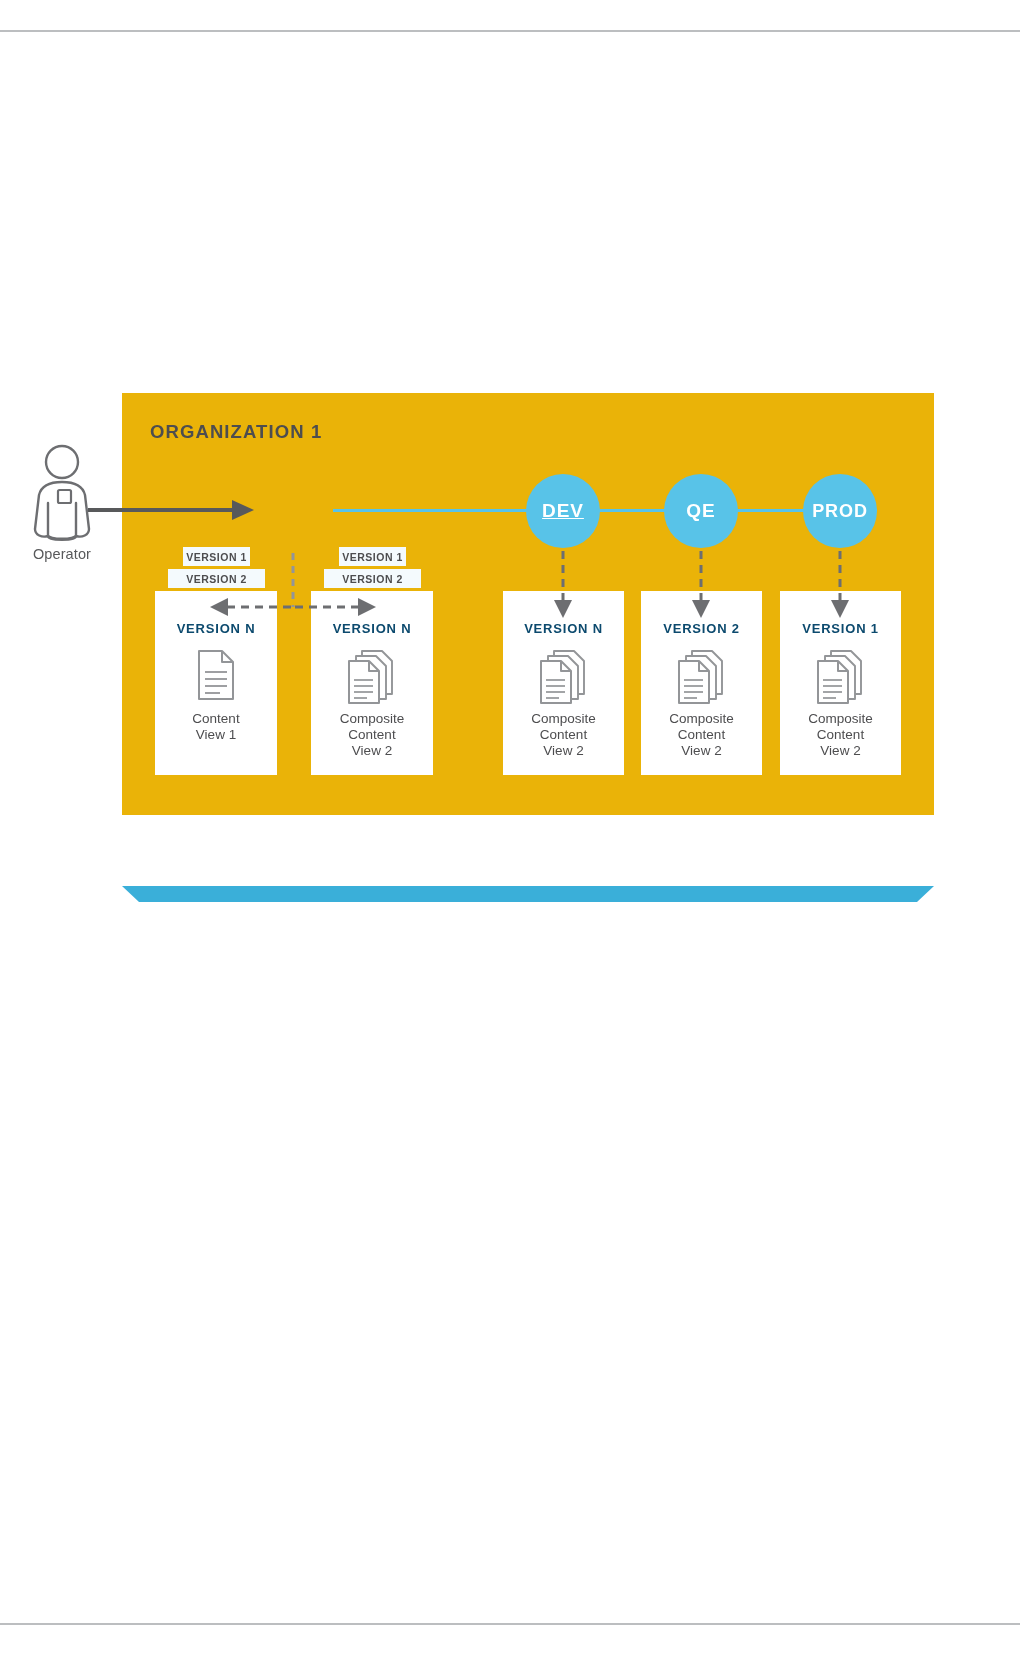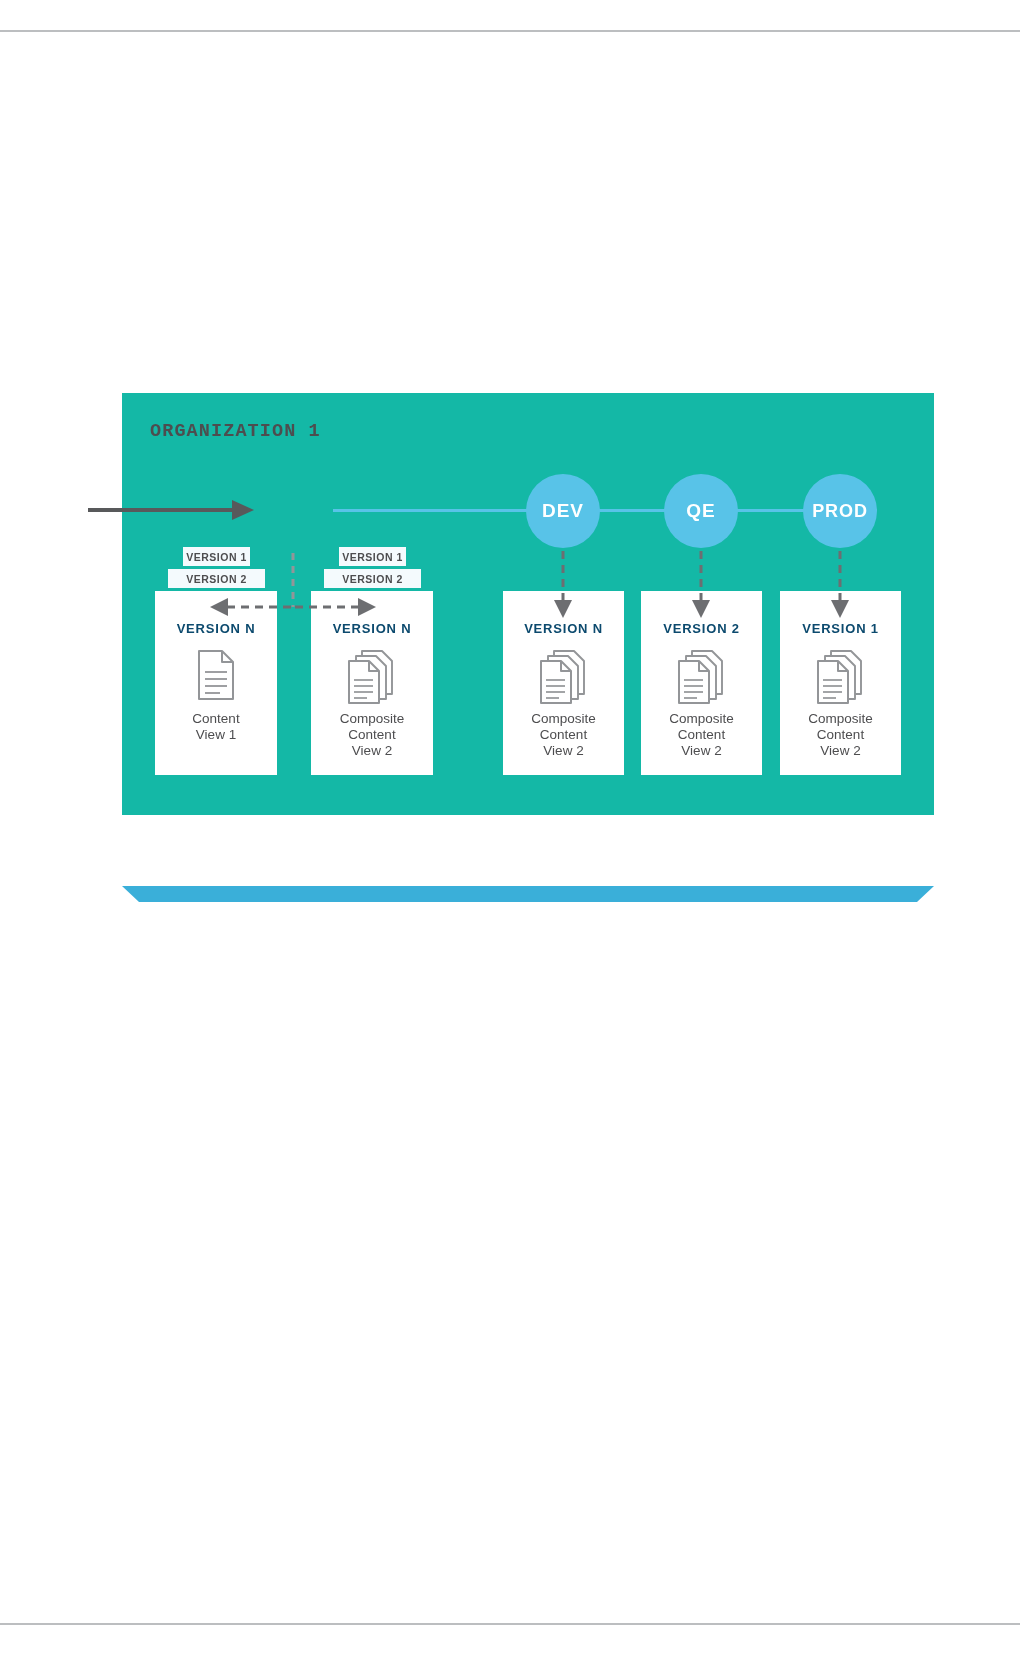--- a/index.html
+++ b/index.html
@@ -55,22 +55,21 @@
     white-space: nowrap;
   }
 
   
   .org-panel {
     position: absolute;
     left: 122px;
     top: 393px;
     width: 812px;
     height: 422px;
-    background: #14b8a6;
-    font-family: Liberation Mono, monospace;
+    background: #eab308;
   }
   .org-title {
     position: absolute;
     left: 28px;
     top: 28px;
     font-size: 18.5px;
     font-weight: bold;
     color: #4d4d4f;
     letter-spacing: 1.1px;
   }
@@ -179,32 +178,52 @@
 
 <div class="page-rule top"></div>
 <div class="page-rule bottom"></div>
 
 <div id="diagram">
 
   <div class="org-panel">
     <div class="org-title">ORGANIZATION 1</div>
   </div>
 
+  <div class="operator">
+    <svg width="80" height="100" viewBox="0 0 80 100">
+      <circle cx="40" cy="19" r="16" fill="none" stroke="#6d6e71" stroke-width="2.4"></circle>
+      <path d="M40 39
+               C 27 39, 19 44, 17 52
+               L 13 86
+               C 13 92, 20 95, 26 93
+               L 26 60
+               L 26 92
+               C 26 97, 54 97, 54 92
+               L 54 60
+               L 54 93
+               C 60 95, 67 92, 67 86
+               L 63 52
+               C 61 44, 53 39, 40 39 Z" fill="none" stroke="#6d6e71" stroke-width="2.4" stroke-linejoin="round"></path>
+      <path d="M26 93 C 26 98, 54 98, 54 93" fill="none" stroke="#6d6e71" stroke-width="2.4"></path>
+      <rect x="36" y="47" width="13" height="13" rx="1.5" fill="none" stroke="#6d6e71" stroke-width="2.2"></rect>
+    </svg>
+    <div class="operator-label">Operator</div>
+  </div>
 
   <svg style="position:absolute;left:88px;top:496px;" width="172" height="30">
     <line x1="0" y1="14" x2="148" y2="14" stroke="#58595b" stroke-width="4"></line>
     <polygon points="144,4 166,14 144,24" fill="#58595b"></polygon>
   </svg>
 
   <div class="rail" style="left:333px;top:509px;width:195px;"></div>
   <div class="rail" style="left:598px;top:509px;width:68px;"></div>
   <div class="rail" style="left:736px;top:509px;width:69px;"></div>
 
   <div class="stage" style="left:526px;top:474px;width:74px;height:74px;">
-    <span style="font-size:19px;">DEV</span>
+    <span style="font-size:19px;text-decoration:underline;">DEV</span>
   </div>
   <div class="stage" style="left:664px;top:474px;width:74px;height:74px;">
     <span style="font-size:19px;">QE</span>
   </div>
   <div class="stage" style="left:803px;top:474px;width:74px;height:74px;">
     <span style="font-size:18px;">PROD</span>
   </div>
 
   <div class="vtab" style="left:183px;top:547px;width:67px;height:19px;">
     <span>VERSION 1</span>

